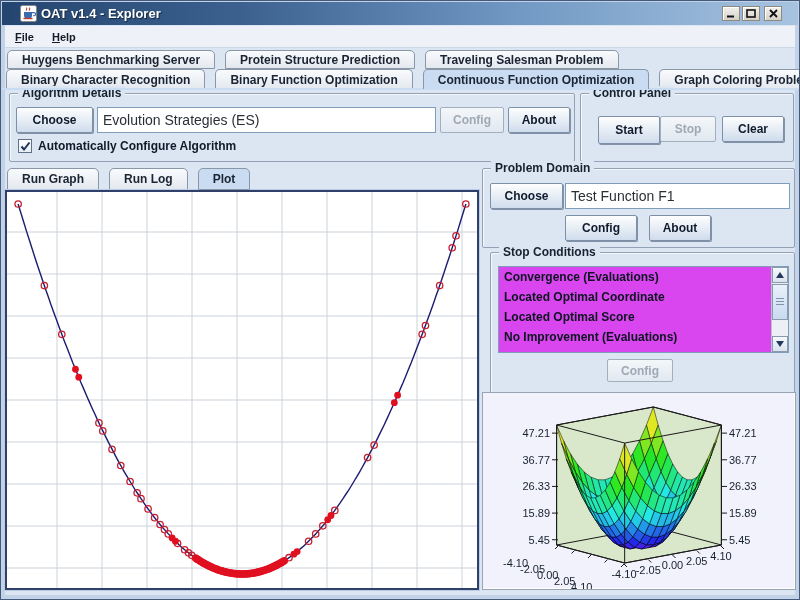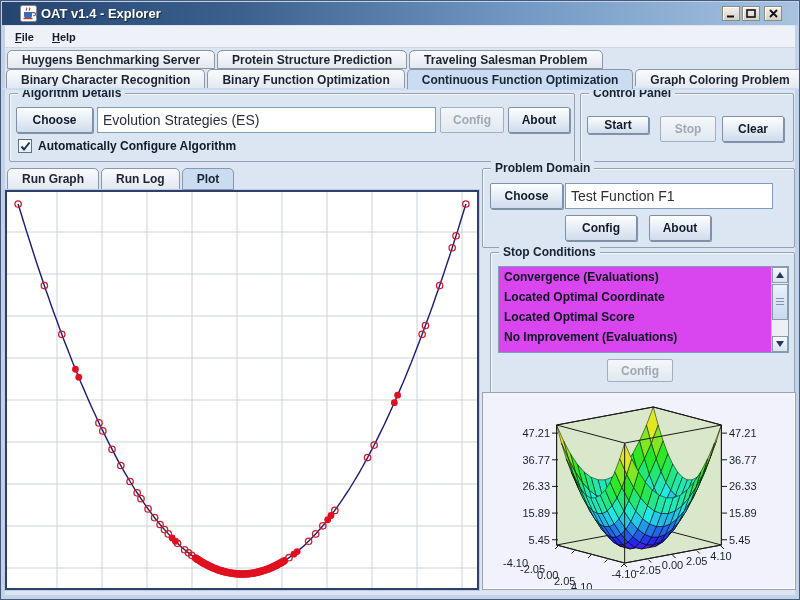--- a/index.html
+++ b/index.html
@@ -17,21 +17,21 @@
   .winbtn { width:18px; height:15px; background:linear-gradient(#f3f1ec,#d5d1c8);
     border:1px solid #8e8a80; box-shadow:inset 1px 1px 0 #fff; margin-left:2px;
     display:flex; align-items:center; justify-content:center; }
   
   .menubar { position:absolute; left:4px; top:25px; right:4px; height:22px;
     background:#eef2f8; border-bottom:1px solid #cdd8e6; display:flex; align-items:center; }
   .menu-item { display:inline-block; font-weight:bold; font-size:11px; color:#141c28;
     padding:2px 8px; margin-left:2px; }
   .menu-item::first-letter { text-decoration:underline; }
   
-  .tabrow { position:absolute; display:flex; gap:2px; }
+  .tabrow { position:absolute; display:flex; gap:10px; }
   #tabrow1 { left:6px; top:49px; height:19px; }
   #tabrow2 { left:5px; top:68px; height:20px; }
   .tab { height:100%; padding:0 14px; display:flex; align-items:center;
     background:linear-gradient(#f9fbfd,#e3e8ef); border:1px solid #8a97a8;
     border-bottom:1px solid #8a97a8; border-radius:5px 5px 0 0;
     font-weight:bold; font-size:12px; color:#1a2433; white-space:nowrap; }
   #tabrow2 .tab { border-bottom:none; }
   .tab.selected { background:#cadcf2; position:relative; z-index:3; }
   .tabs-base { position:absolute; left:1px; right:1px; top:87px; height:2px; background:#cadcf2; z-index:2; }
   
@@ -137,21 +137,21 @@
         <svg width="11" height="11">
             <path d="M1.5 5.5 L4 8.5 L9.5 1.5" fill="none" stroke="#1d3258" stroke-width="2"></path>
           </svg>
       </span>
       <span class="checklabel">Automatically Configure Algorithm</span>
     </div>
   </div>
 
   <div class="group" style="left:579px; top:92px; width:214px; height:69px;">
     <span class="legend">Control Panel</span>
-    <div class="btn" style="left:6px; top:22px; width:62px; height:18px;">Start</div>
+    <div class="btn" style="left:17px; top:22px; width:62px; height:28px;">Start</div>
     <div class="btn disabled" style="left:79px; top:22px; width:56px; height:26px;">Stop</div>
     <div class="btn" style="left:141px; top:22px; width:62px; height:26px;">Clear</div>
   </div>
 
   <div class="tabrow" id="runtabs">
       <div class="tab">Run Graph</div>
       <div class="tab">Run Log</div>
       <div class="tab selected">Plot</div>
     </div>
   <div class="plot2d-wrap">
@@ -277,21 +277,21 @@
         <circle cx="272.67400000000004" cy="371.5207019631172" r="3.8" fill="#e01020"></circle>
         <circle cx="274.2028" cy="370.65295181439615" r="3.8" fill="#e01020"></circle>
         <circle cx="275.73160000000007" cy="369.7506888756692" r="3.8" fill="#e01020"></circle>
         <circle cx="277.26040000000006" cy="368.81391314693633" r="3.8" fill="#e01020"></circle>
       </svg>
   </div>
 
   <div class="group" style="left:481px; top:167px; width:313px; height:80px;">
     <span class="legend">Problem Domain</span>
     <div class="btn" style="left:7px; top:14px; width:73px; height:26px;">Choose</div>
-    <input class="field" style="left: 82px; top: 14px; width: 208px; height: 26px;" value="Test Function F1">
+    <input class="field" style="left: 82px; top: 14px; width: 225px; height: 26px;" value="Test Function F1">
     <div class="btn" style="left:82px; top:46px; width:72px; height:26px;">Config</div>
     <div class="btn" style="left:166px; top:46px; width:62px; height:26px;">About</div>
   </div>
 
   <div class="group" style="left:489px; top:251px; width:305px; height:156px;">
     <span class="legend">Stop Conditions</span>
     <div class="listbox" style="left:7px; top:13px; width:291px; height:87px;">
       <div id="stoplist">
           <div class="li">Convergence (Evaluations)</div>
           <div class="li">Located Optimal Coordinate</div>

